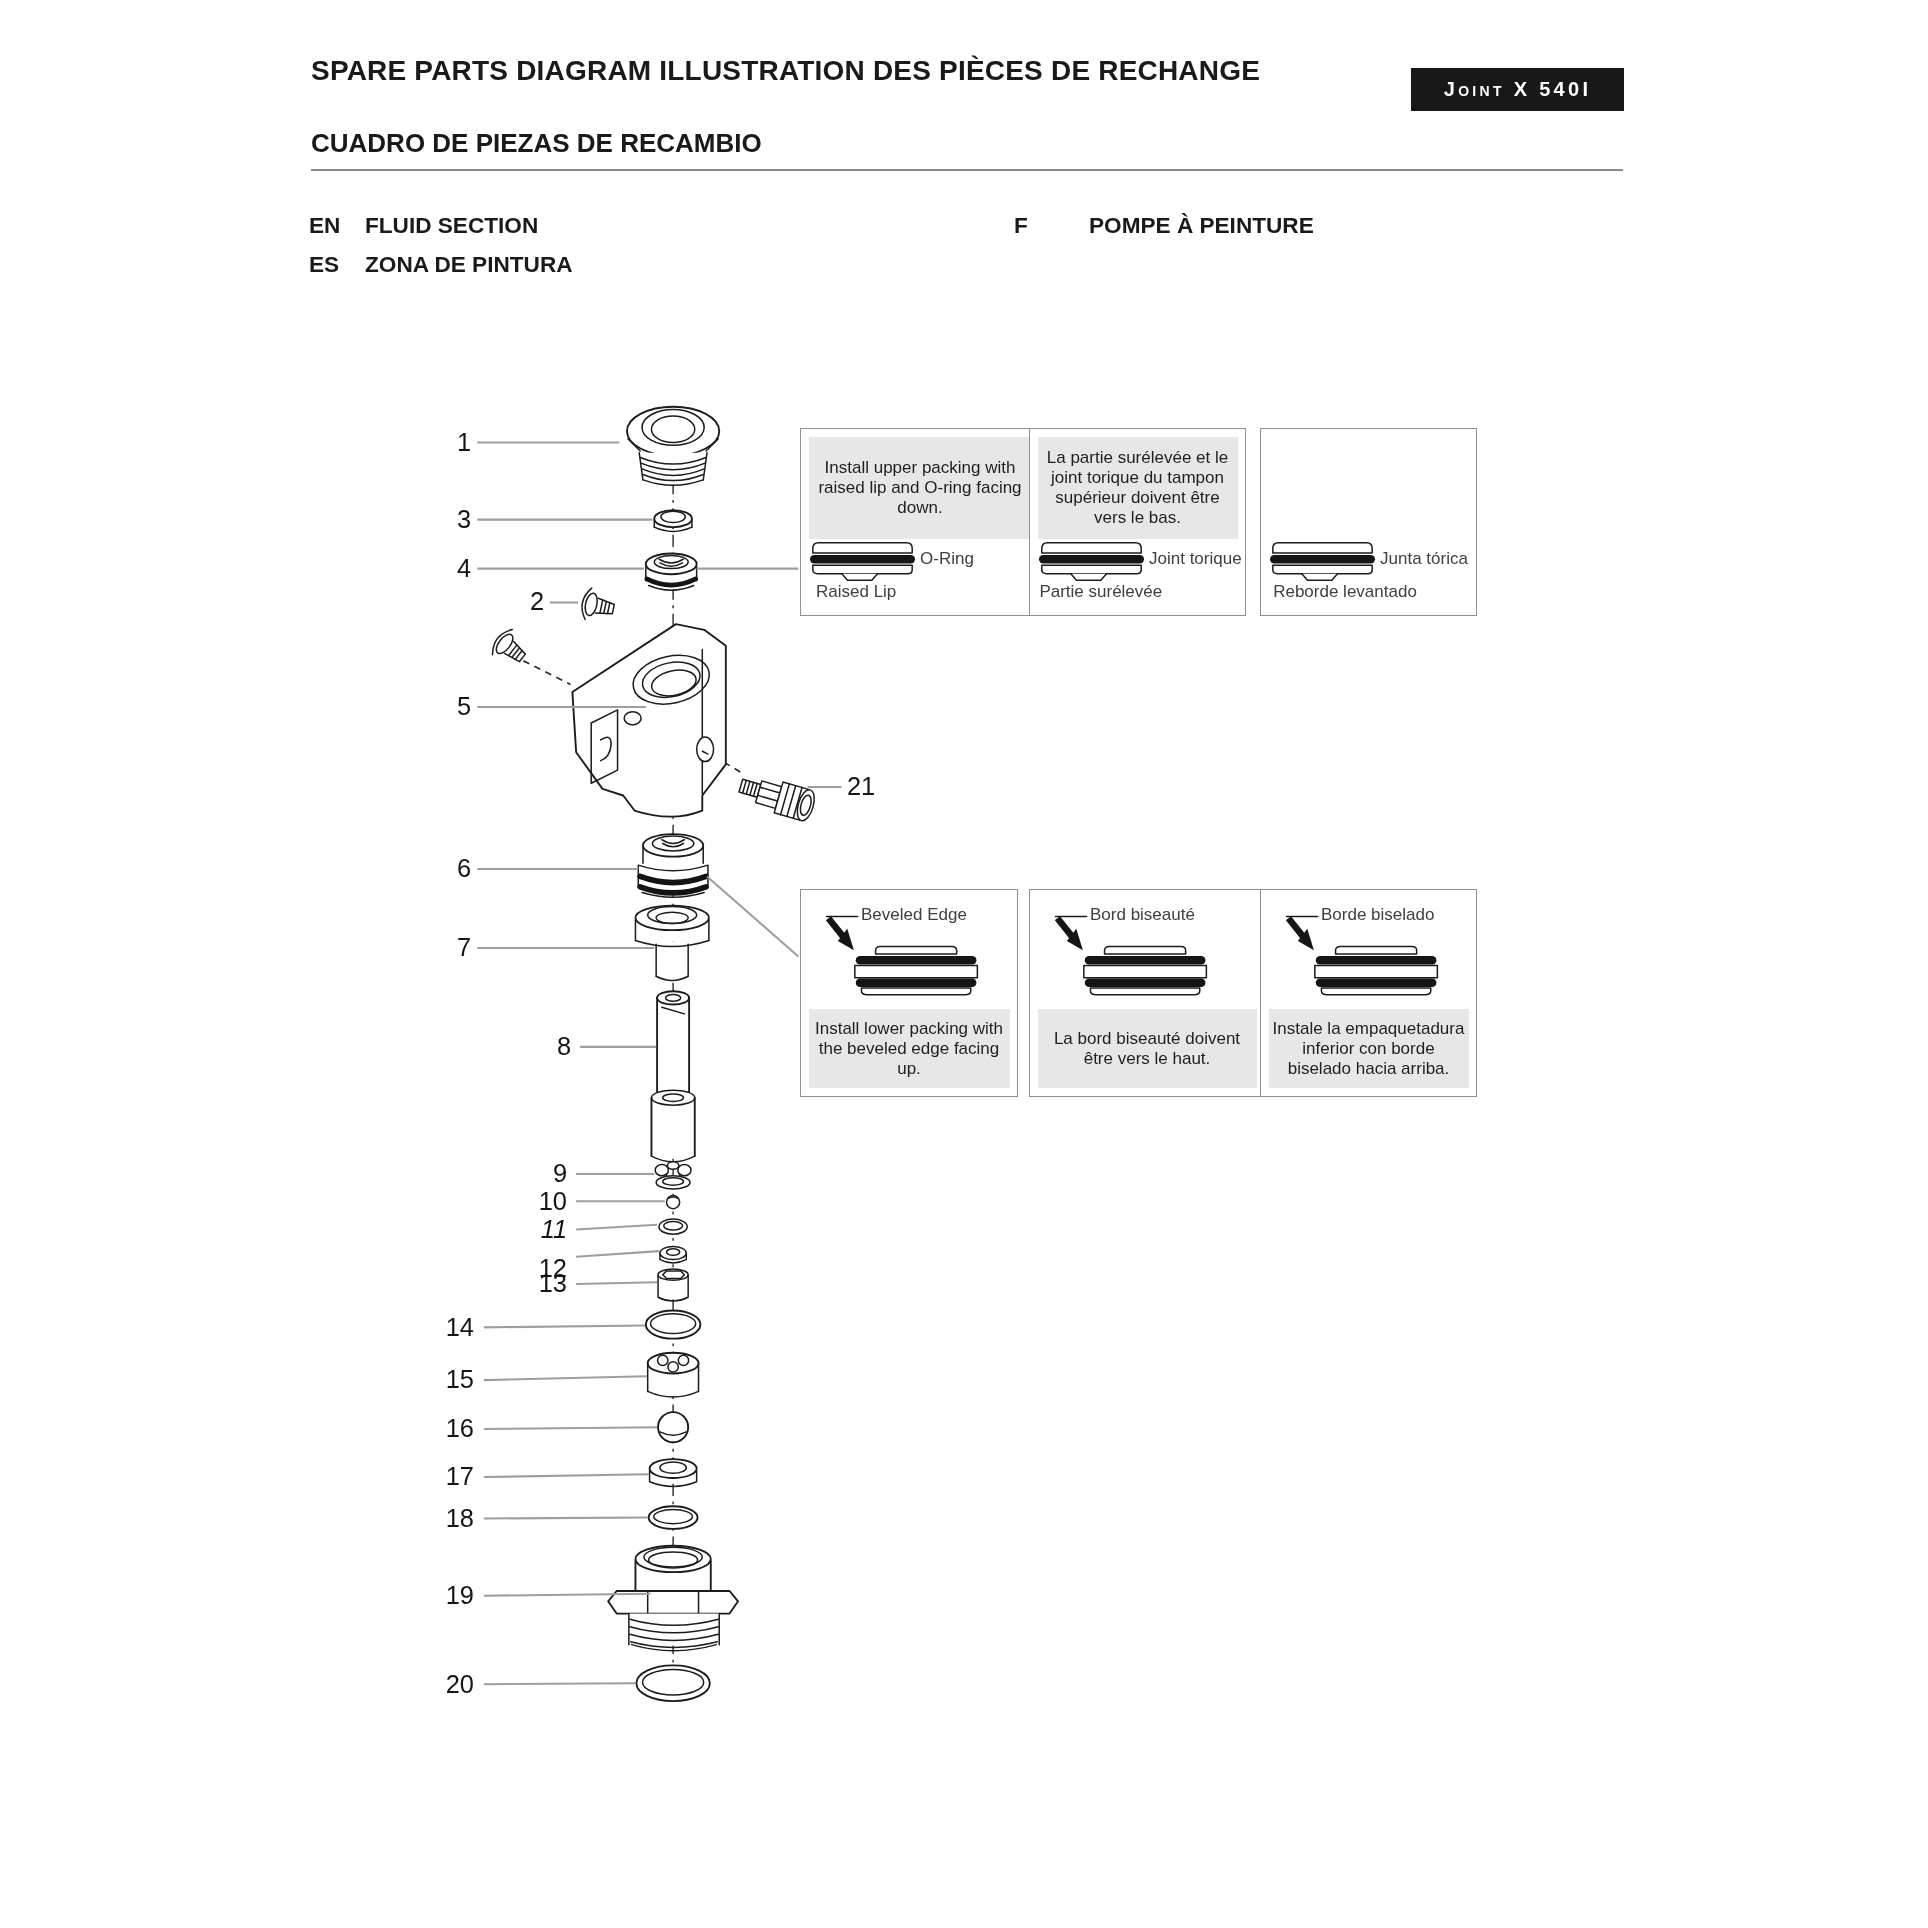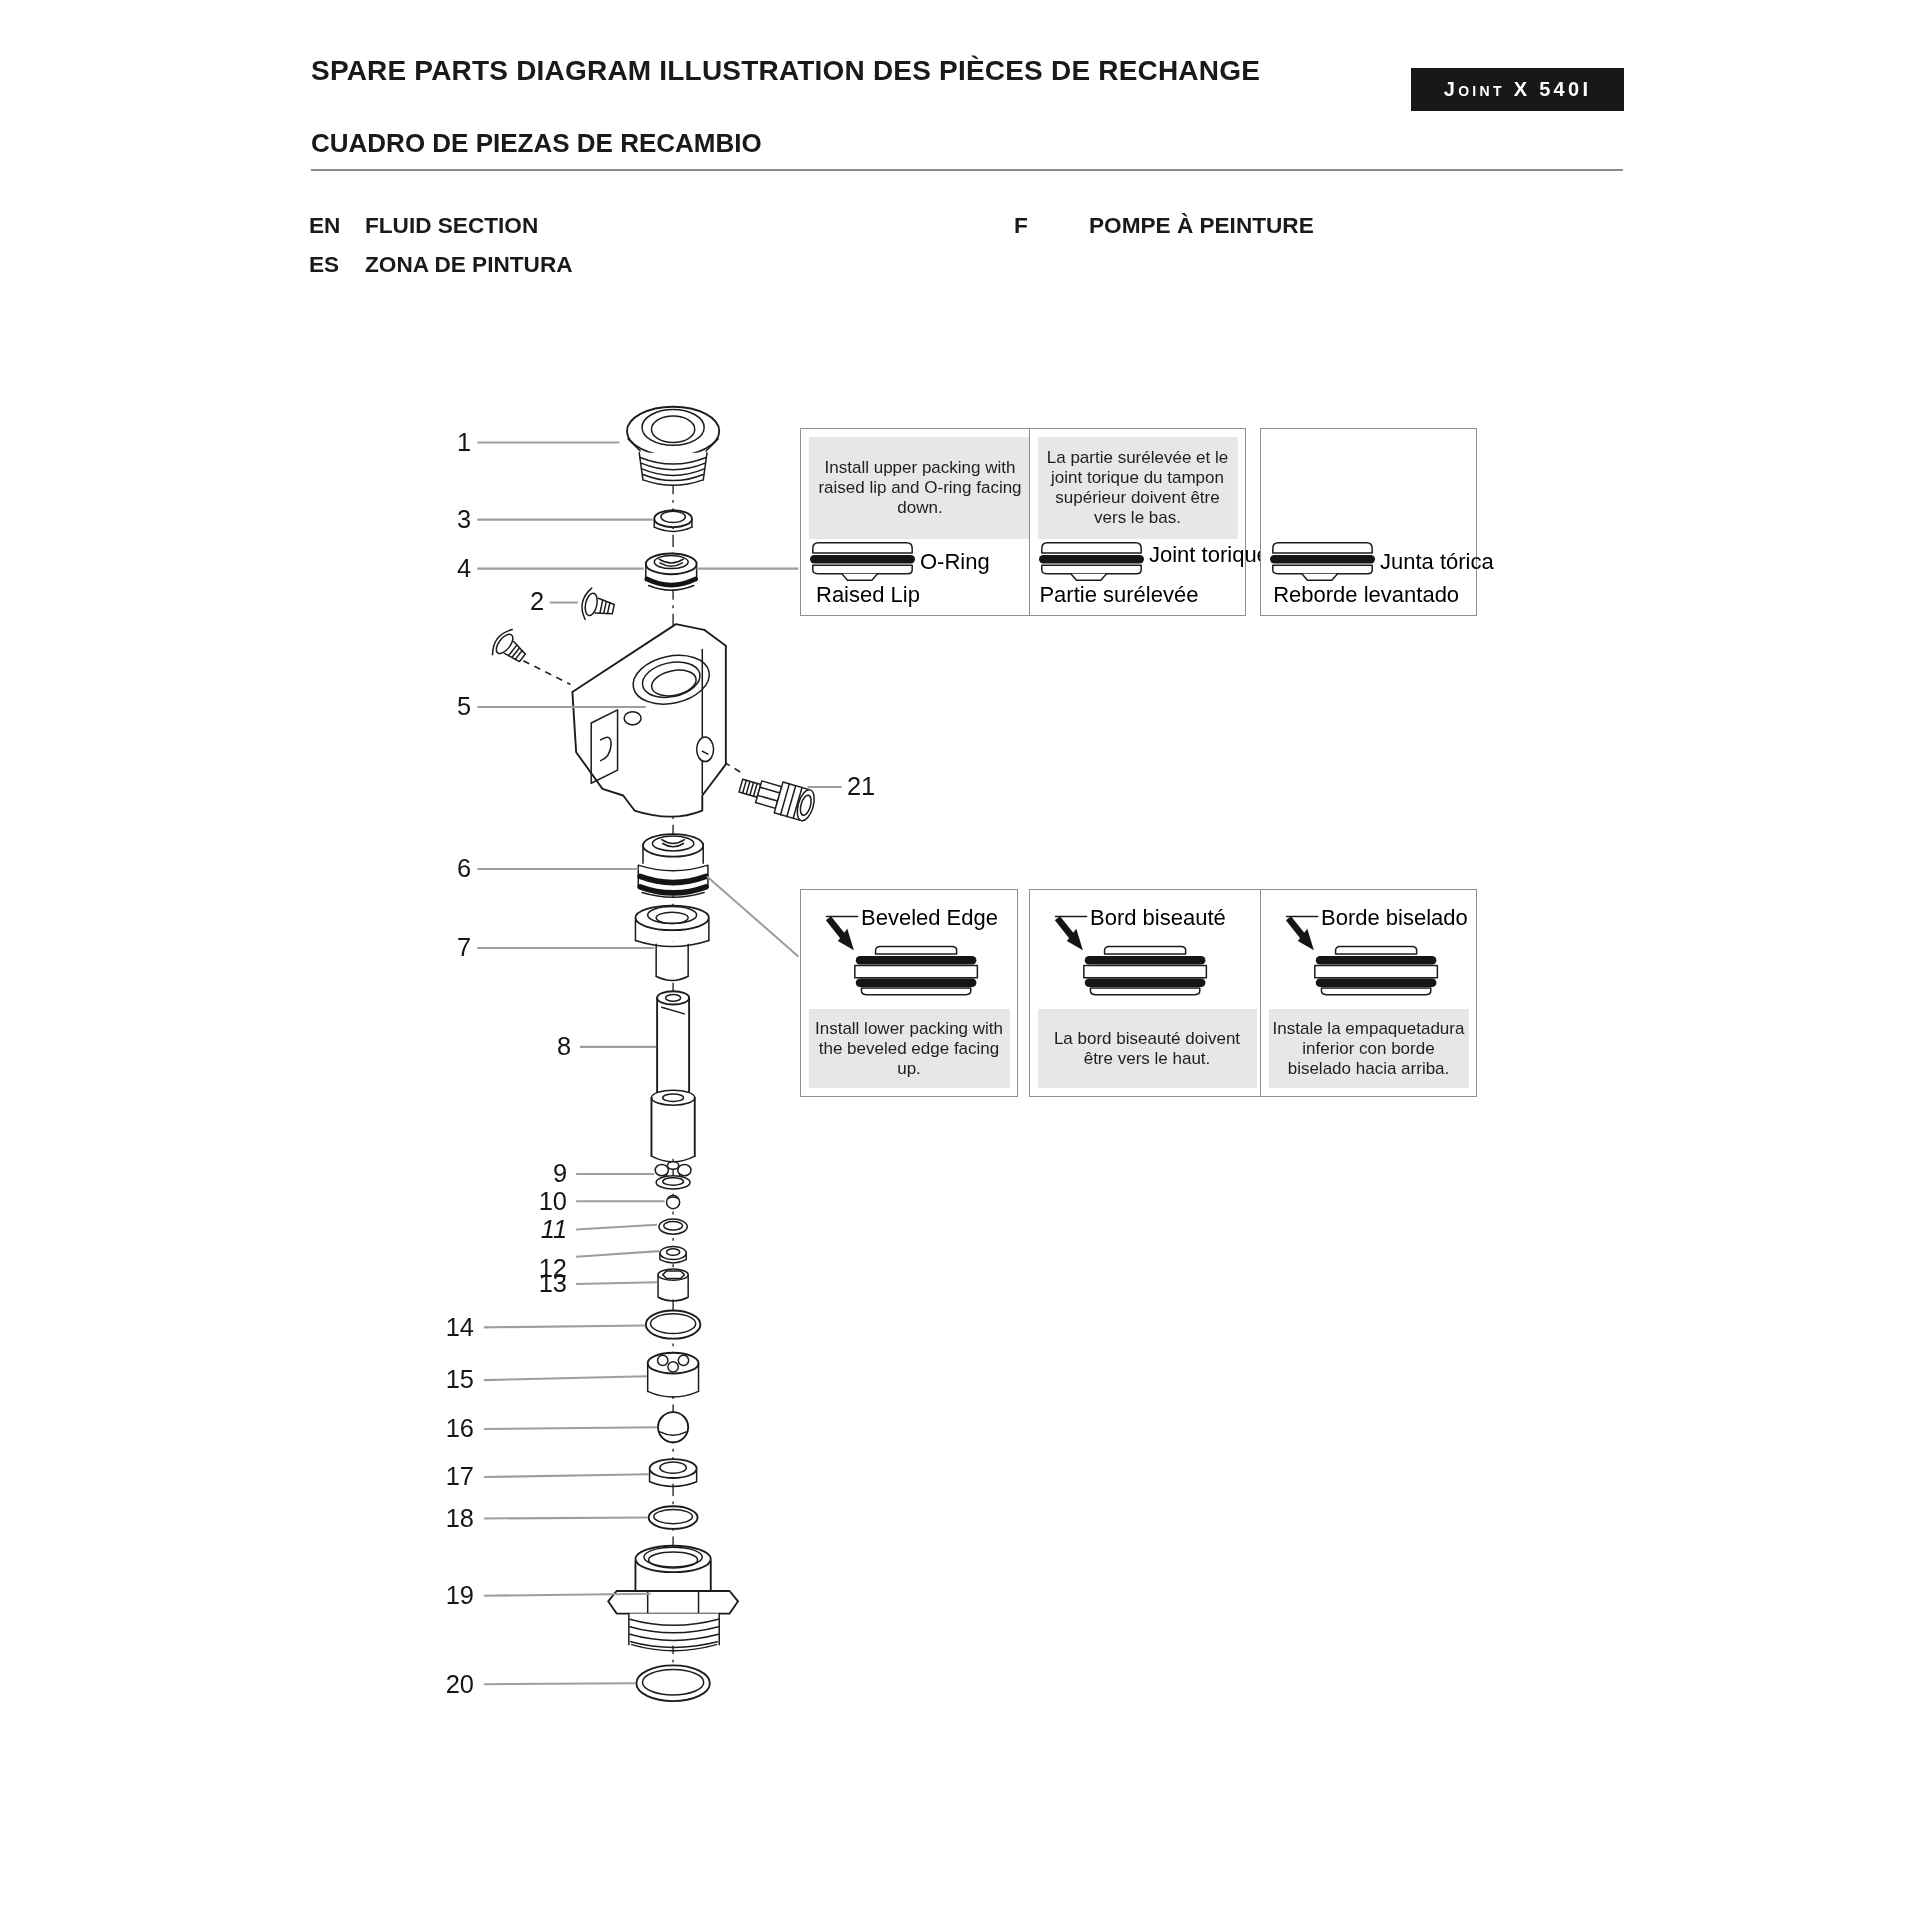--- a/index.html
+++ b/index.html
@@ -19,21 +19,21 @@
   
   .lang { font-size:22.6px; font-weight:700; white-space:nowrap; }
 
   
   .cobox { border:1.9px solid #8f8f8f; background:#ffffff; box-sizing:border-box; z-index:3; }
   .panel { position:absolute; left:7.5px; right:7.5px; background:#e7e7e7;
            display:flex; align-items:center; justify-content:center;
            text-align:center; font-size:17px; line-height:20px; color:#1f1f1f; padding:0 2.8px; box-sizing:border-box; }
   .panel-upper { top:7.5px; height:102px; }
   .panel-lower { top:119px; height:79px; }
-  .sublabel { position:absolute; font-size:22px; color:#000000; white-space:nowrap; }
+  .sublabel { position:absolute; font-size:17px; color:#404040; white-space:nowrap; }
   .pack-upper { position:absolute; left:9.4px; top:110px; }
   .pack-lower { position:absolute; left:0; top:0; }
 
   
   .pn { position:absolute; width:43px; text-align:right; font-size:25.4px; color:#151515;
         transform:translateY(-50%); line-height:1; z-index:4; }
   .pn-left { text-align:left; }
 
   
   svg { overflow:visible; }
@@ -329,21 +329,21 @@
 </div>
 
 <div class="abs cobox" style="left:1029px; top:428px; width:217px; height:188px;">
   <div class="panel panel-upper">La partie surélevée et le joint torique du tampon supérieur doivent être vers le bas.</div>
   <svg class="pack-upper" width="105" height="45" viewBox="0 0 112 48">
     <path class="sf thin" d="M3,15 V10 Q3,4 9,4 H103 Q109,4 109,10 V15 Z"></path>
     <rect x="0" y="17" width="112" height="9" rx="4.5" fill="#151515"></rect>
     <path class="sf thin" d="M3,28 H109 V33 Q109,37 104,37 H8 Q3,37 3,33 Z"></path>
     <path class="sf thin" d="M34,37 L40,44 H66 L72,37"></path>
   </svg>
-  <div class="sublabel" style="left:119px; top:113px;">Joint torique</div>
+  <div class="sublabel" style="left:119px; top:120px;">Joint torique</div>
   <div class="sublabel" style="left:9.4px; top:153px;">Partie surélevée</div>
 </div>
 
 <div class="abs cobox" style="left:1260px; top:428px; width:217px; height:188px;">
   <svg class="pack-upper" width="105" height="45" viewBox="0 0 112 48">
     <path class="sf thin" d="M3,15 V10 Q3,4 9,4 H103 Q109,4 109,10 V15 Z"></path>
     <rect x="0" y="17" width="112" height="9" rx="4.5" fill="#151515"></rect>
     <path class="sf thin" d="M3,28 H109 V33 Q109,37 104,37 H8 Q3,37 3,33 Z"></path>
     <path class="sf thin" d="M34,37 L40,44 H66 L72,37"></path>
   </svg>

